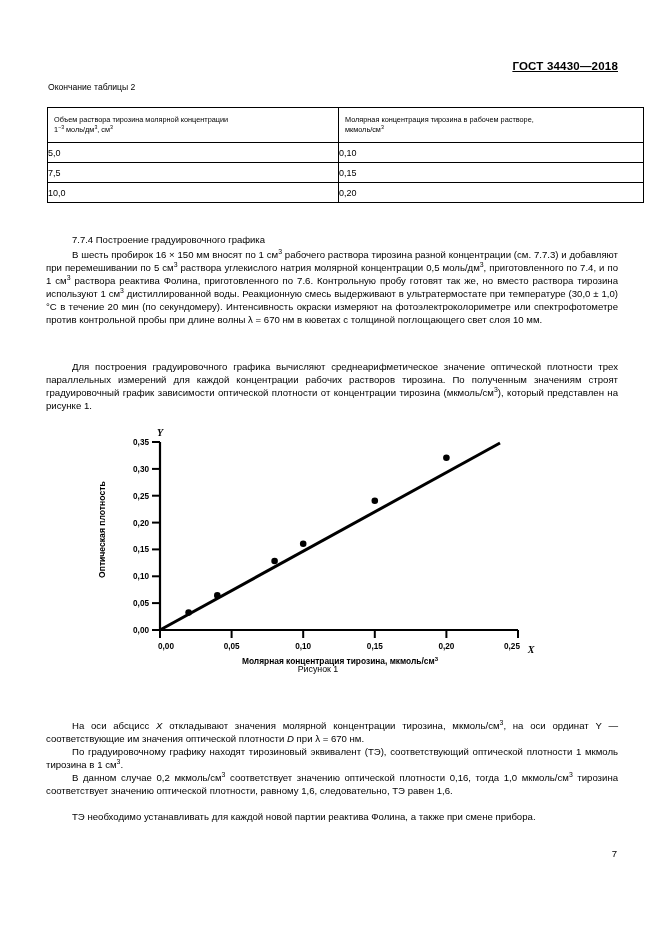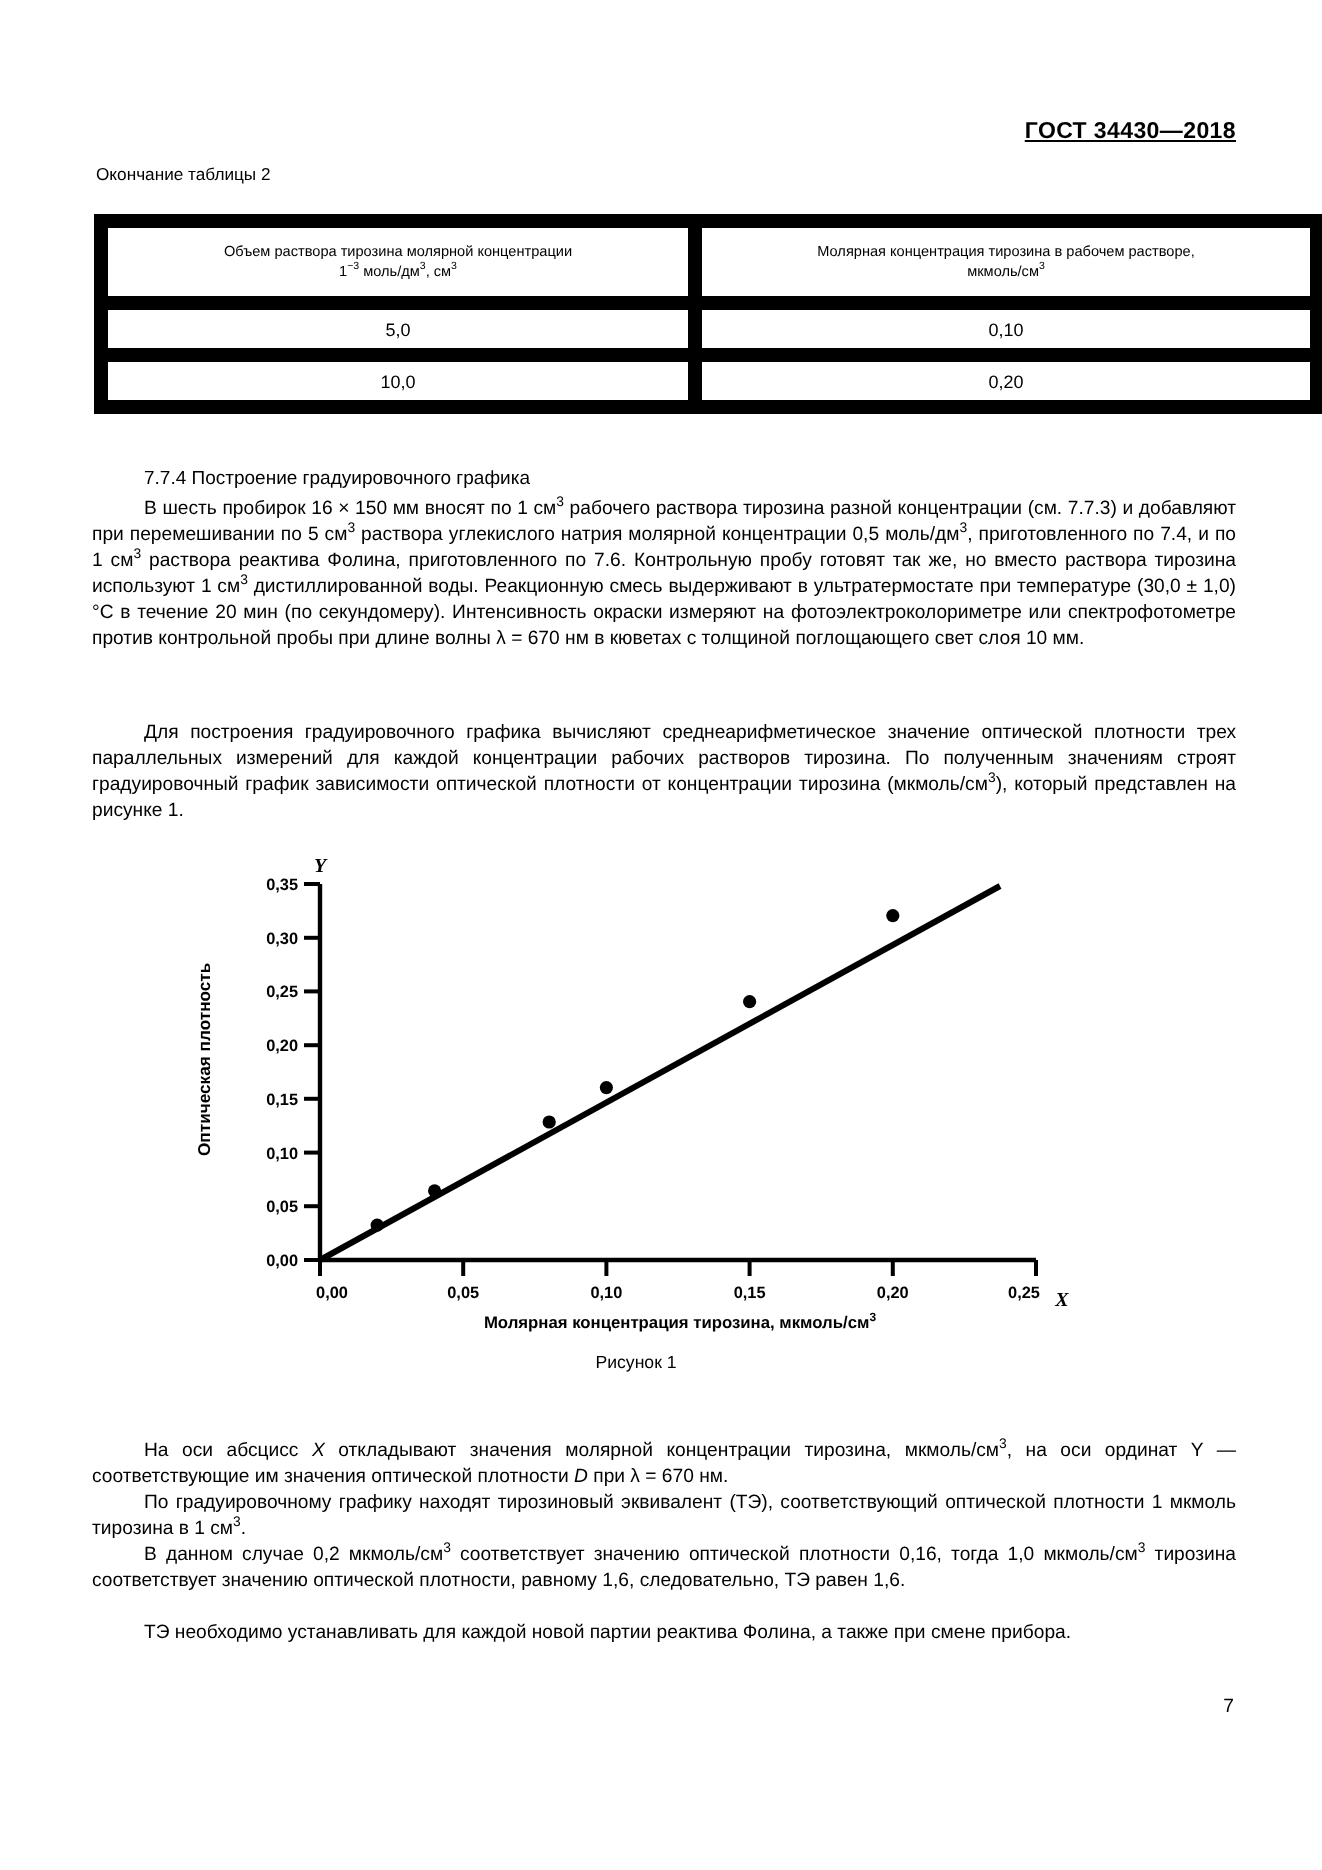--- a/index.html
+++ b/index.html
@@ -42,22 +42,22 @@
   
   .data-table {
     position: absolute;
     left: 47px;
     top: 107px;
     width: 570px;
     border-collapse: collapse;
     table-layout: fixed;
   }
   .data-table td, .data-table th {
-    border: 7px solid #000000;
-    text-align: center;
+    border: 1px solid #000000;
+    text-align: left;
     vertical-align: middle;
     padding: 0;
   }
   .data-table thead th {
     font-size: 7.3px;
     font-weight: normal;
     line-height: 1.35;
     height: 30px;
     padding: 2px 6px;
   }
@@ -94,21 +94,21 @@
   .figure {
     position: absolute;
     left: 88px;
     top: 428px;
     width: 500px;
     height: 255px;
   }
   .fig-caption {
     position: absolute;
     left: 0;
-    top: 248px;
+    top: 236px;
     width: 460px;
     text-align: center;
     font-size: 8.8px;
   }
   .chart-svg { position: absolute; left: 0; top: 0; }
   
   .page-number {
     position: absolute;
     right: 44px;
     top: 848px;
@@ -134,20 +134,24 @@
         <th class="c2">
           <span>Молярная концентрация тирозина в рабочем растворе,</span><br>
           <span>мкмоль/см</span><sup>3</sup>
         </th>
       </tr>
     </thead>
     <tbody>
       <tr>
         <td class="c1">5,0</td>
         <td class="c2">0,10</td>
+      </tr>
+      <tr>
+        <td class="c1">7,5</td>
+        <td class="c2">0,15</td>
       </tr>
       <tr>
         <td class="c1">10,0</td>
         <td class="c2">0,20</td>
       </tr>
     </tbody>
   </table>
 
   <div class="sec-head">7.7.4 Построение градуировочного графика</div>
 

